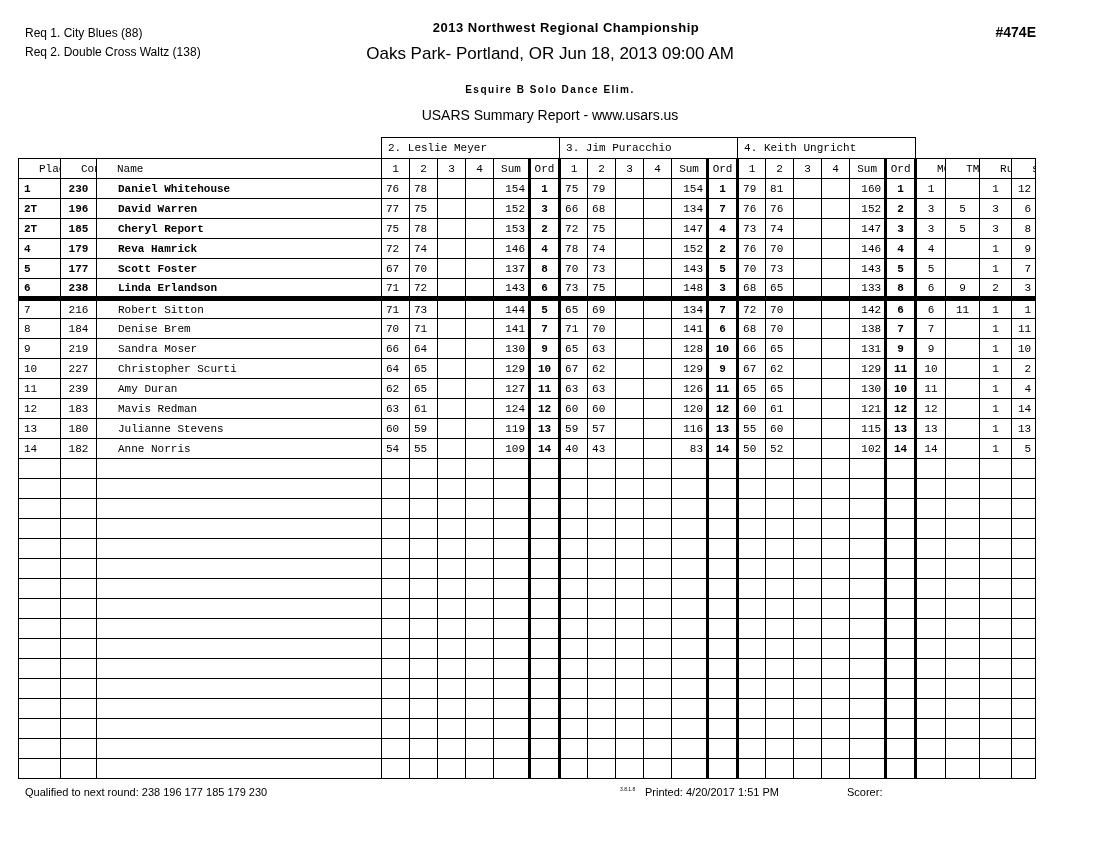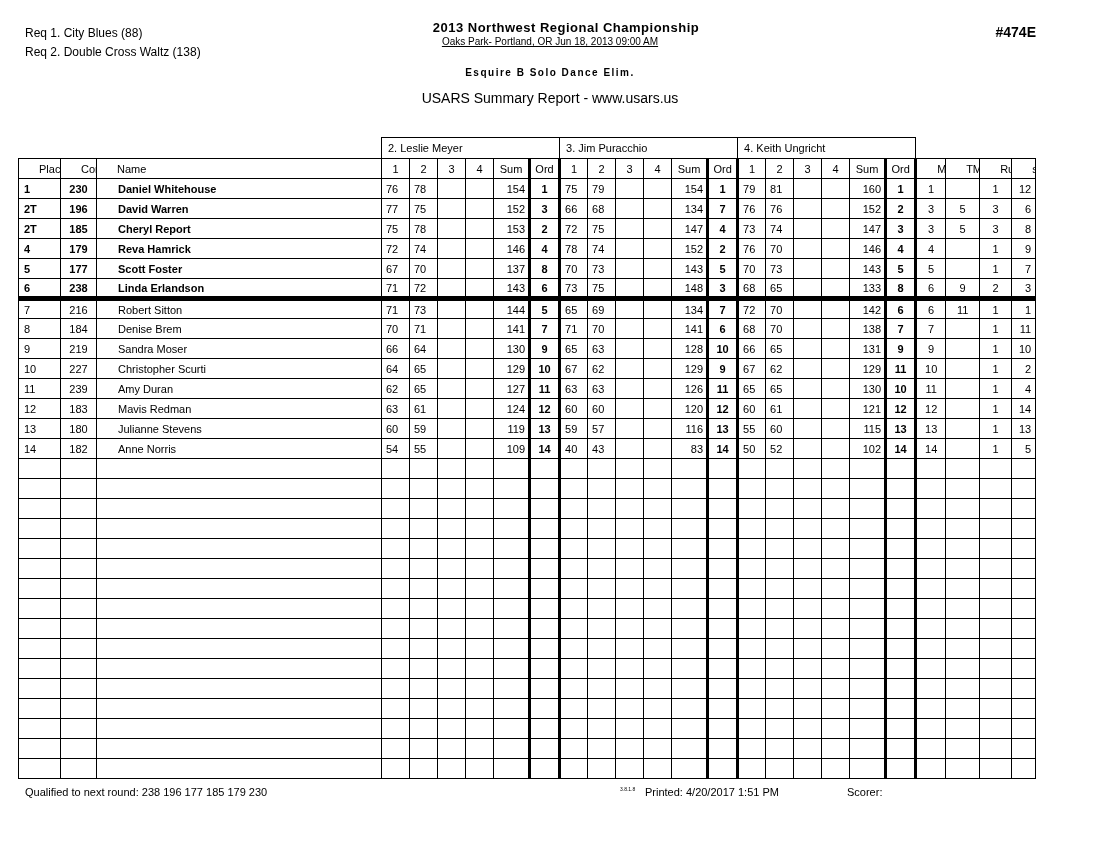--- a/index.html
+++ b/index.html
@@ -3,28 +3,28 @@
 <meta charset="utf-8">
 <style>
   * { margin:0; padding:0; box-sizing:border-box; }
   html,body { width:1100px; height:850px; background:#ffffff; font-family:"Liberation Sans", sans-serif; color:#000; }
   #page { position:relative; width:1100px; height:818px; background:#fff; overflow:hidden; }
 
   
   #req-block { position:absolute; left:25px; top:24px; font-size:12px; line-height:19px; }
   #title-block { position:absolute; left:0; top:20px; width:1100px; text-align:center; }
   .page-title { font-size:13px; font-weight:bold; letter-spacing:0.5px;margin-left:32px; }
-  .venue-line { font-size:10px; margin-top:1px;text-decoration:underline; }
+  .venue-line { font-size:17px; margin-top:9px; }
   .event-line { font-size:10px; font-weight:bold; letter-spacing:1.5px; margin-top:20px; }
   .report-line { font-size:14px; margin-top:12px; }
   #event-number { position:absolute; right:64px; top:24px; font-size:14px; font-weight:bold; }
 
   
   #table-wrap { position:absolute; left:18px; top:137px; }
-  table { border-collapse:collapse; table-layout:fixed; width:1017px; font-size:11px; }
+  table { border-collapse:collapse; table-layout:fixed; width:1017px; font-size:11px;font-family:Liberation Mono, monospace; }
   td { border:1px solid #000; height:20px; padding:0 2px; line-height:12px; overflow:hidden; white-space:nowrap; }
   tr.judge-row td { height:21px; }
   td.noborder { border:none; }
   td.jbox { text-align:left; padding-left:6px; font-size:11px; }
   td.hdr { text-align:center; }
   td.hdr-left { text-align:left; padding-left:20px; }
   td.score { text-align:left; padding-left:4px; }
   td.sum { text-align:right; padding-right:3px; }
   td.ord { border-left:3px solid #000; border-right:3px solid #000; text-align:center; font-weight:bold; }
   td.ordh { border-left:3px solid #000; border-right:3px solid #000; text-align:center; font-weight:normal; }

